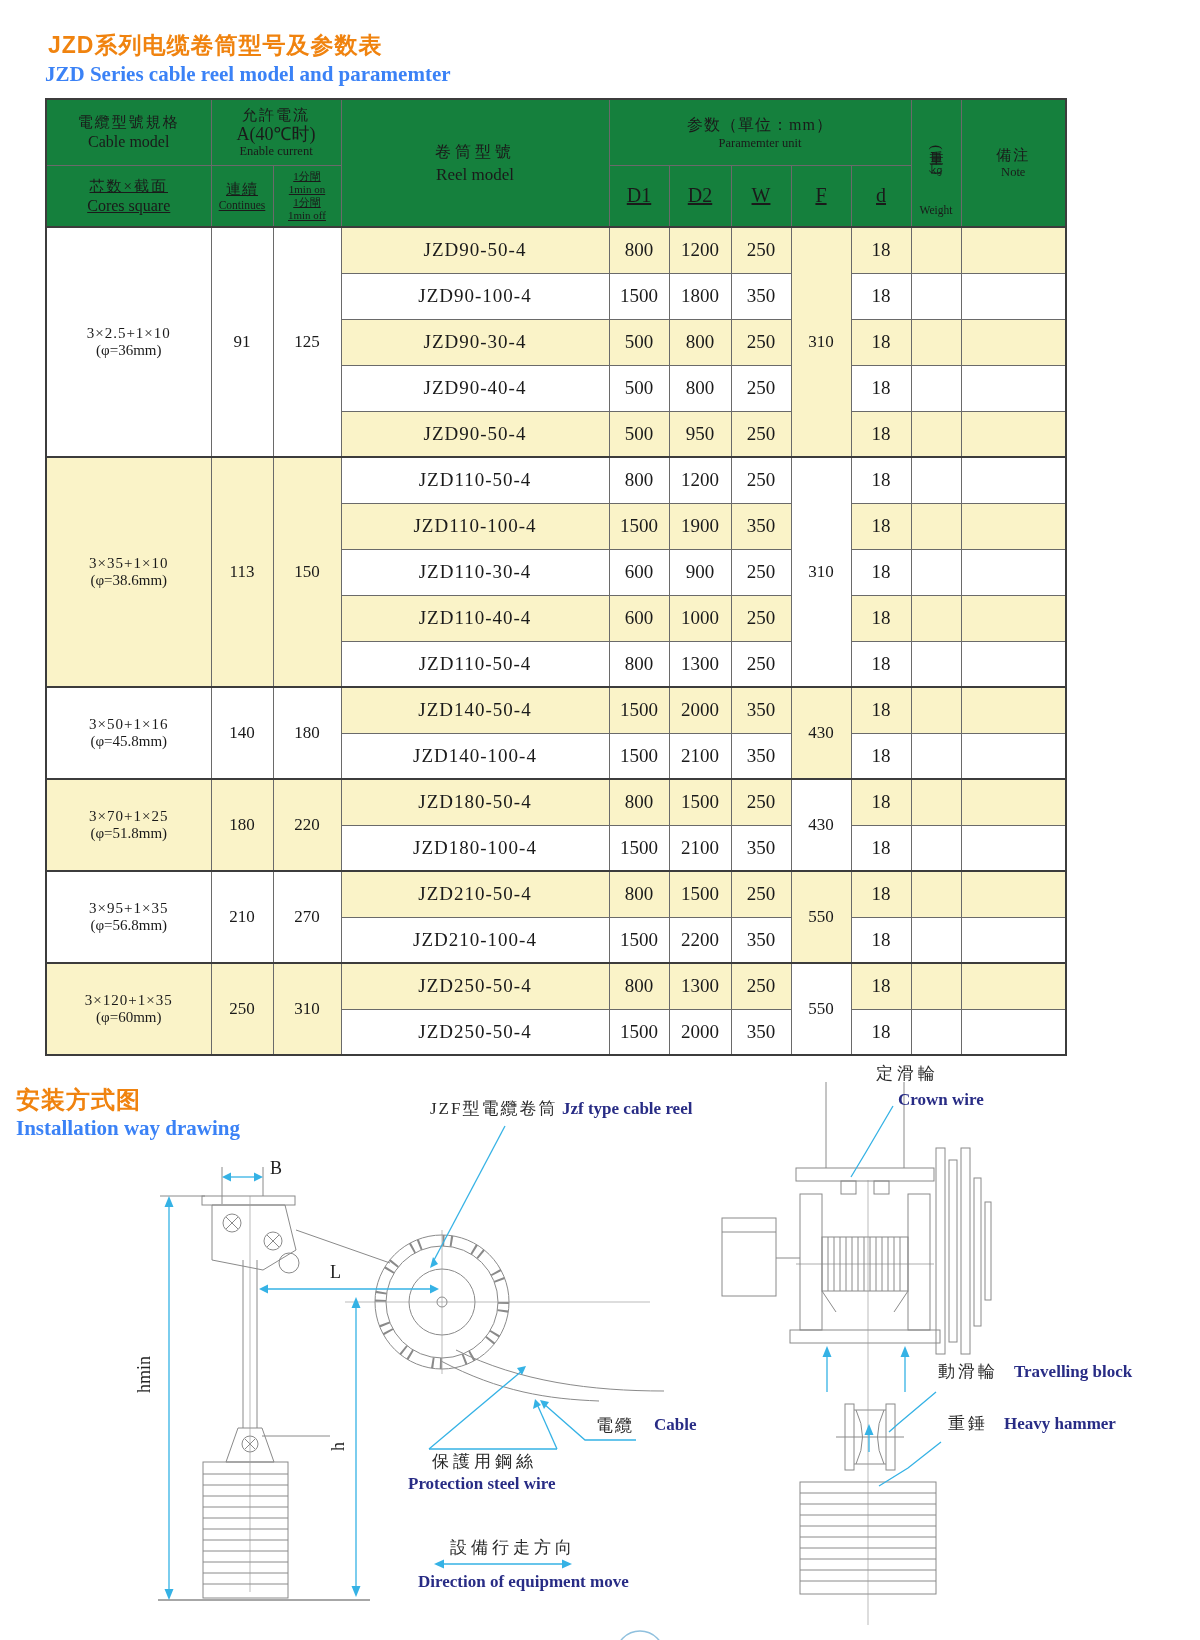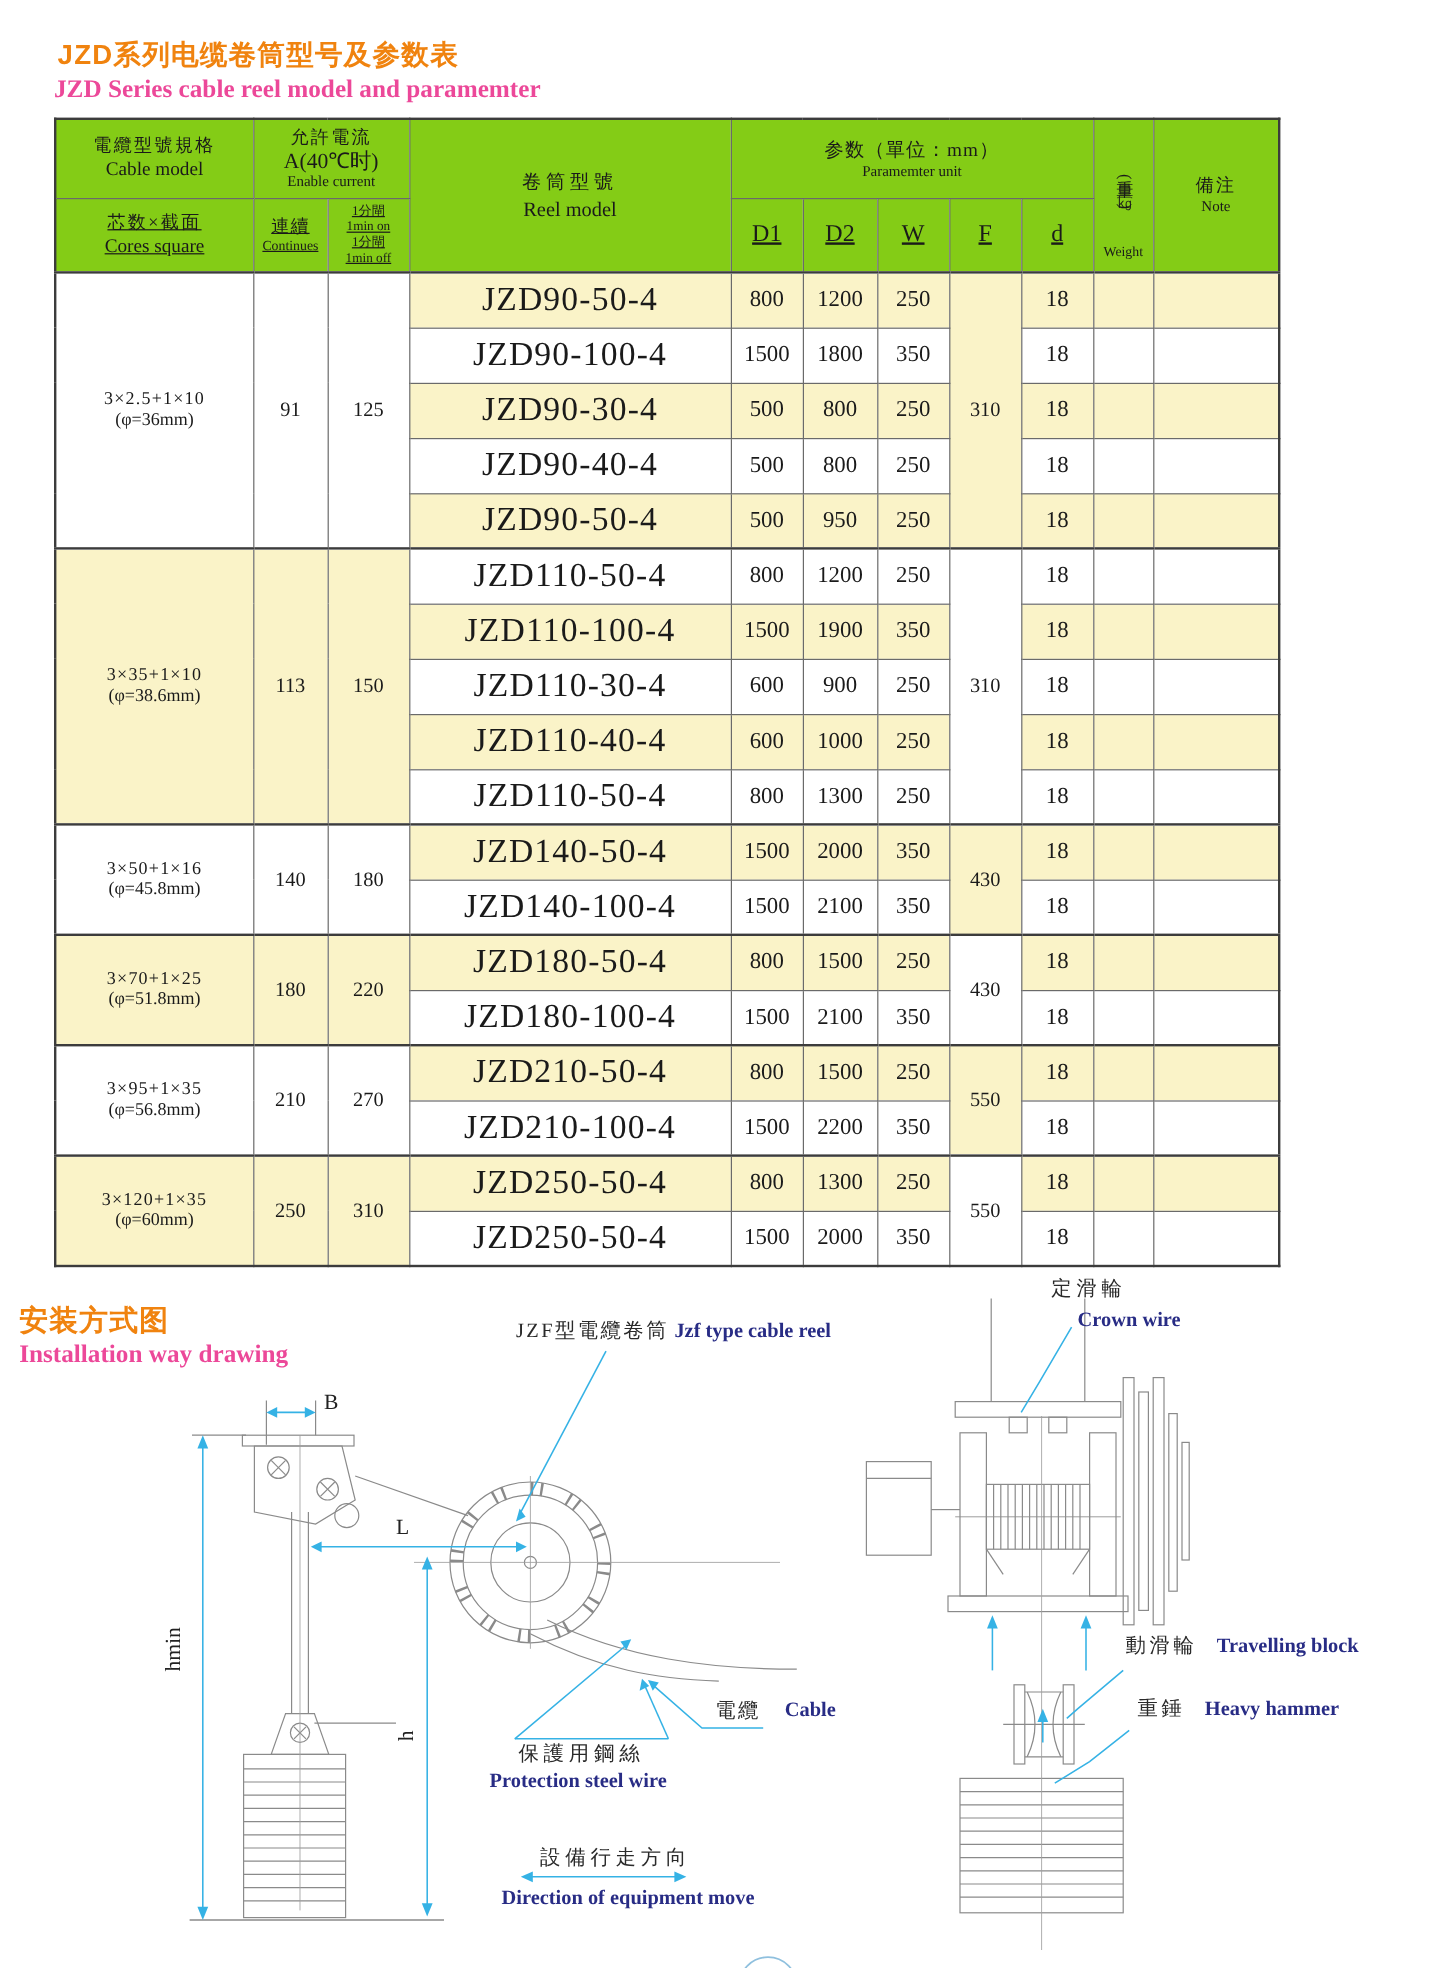--- a/index.html
+++ b/index.html
@@ -1,45 +1,45 @@
 <!DOCTYPE html>
 <html><head>
 <meta charset="utf-8">
 <style>
   html,body{margin:0;padding:0;}
   body{width:1200px;height:1640px;position:relative;background:#ffffff;
        font-family:"Liberation Serif",serif;color:#1a1a1a;overflow:hidden;}
   .abs{position:absolute;}
   .title-zh{font-family:"Liberation Sans",sans-serif;font-weight:bold;color:#f0830f;
             font-size:23px;letter-spacing:1px;}
-  .title-en{font-weight:bold;color:#ec4899;font-size:21px;}
+  .title-en{font-weight:bold;color:#3b82f6;font-size:21px;}
 
   
   table.spec{position:absolute;left:45px;top:98px;width:1020px;border-collapse:collapse;
              table-layout:fixed;border:2px solid #3c3c3c;}
   table.spec th,table.spec td{border:1px solid #6a6a6a;text-align:center;vertical-align:middle;
              padding:0;overflow:hidden;}
-  thead th{background:#84cc16;font-weight:normal;}
+  thead th{background:#15803d;font-weight:normal;}
   thead tr.hr1{height:66px;} thead tr.hr2{height:62px;text-decoration:underline;}
   tbody tr{height:46px;}
   tr.ry td{background:#faf3c8;} tr.rw td{background:#ffffff;}
   td.bg-y{background:#faf3c8 !important;} td.bg-w{background:#ffffff !important;}
   tr.gt td{border-top:2px solid #3c3c3c;}
   .zh1{font-size:15px;letter-spacing:2px;line-height:1.25;}
   .en1{font-size:16px;line-height:1.2;}
   .en-sm{font-size:12.5px;line-height:1.15;}
   .cur-f{font-size:18px;line-height:1.1;}
   .reel-zh{font-size:16px;letter-spacing:4px;margin-bottom:2px;}
   .reel-en{font-size:17px;}
   .param-zh{font-size:16px;letter-spacing:1px;}
   .dcol{font-size:20px;}
   .min4{font-size:11px;line-height:1.18;}
   .vtext{writing-mode:vertical-rl;margin:2px auto 0;font-size:14px;letter-spacing:3px;height:92px;}
   .wsmall{font-size:11.5px;}
-  td.model{font-size:28px;letter-spacing:1px;}
+  td.model{font-size:19px;letter-spacing:1px;}
   td.num{font-size:19px;}
   .gc1{font-size:15px;letter-spacing:1px;} .gc2{font-size:15px;}
   td.gnum{font-size:17px;}
 
   
   .lbl-zh{position:absolute;font-size:17px;color:#2a2a2a;letter-spacing:2px;white-space:nowrap;}
   .lbl-en{position:absolute;font-size:17px;font-weight:bold;color:#282c85;white-space:nowrap;}
   .dim{position:absolute;font-size:18px;color:#222;}
   .rot{transform:rotate(-90deg);transform-origin:center;}
   svg.draw{position:absolute;left:0;top:1055px;width:1200px;height:585px;}

